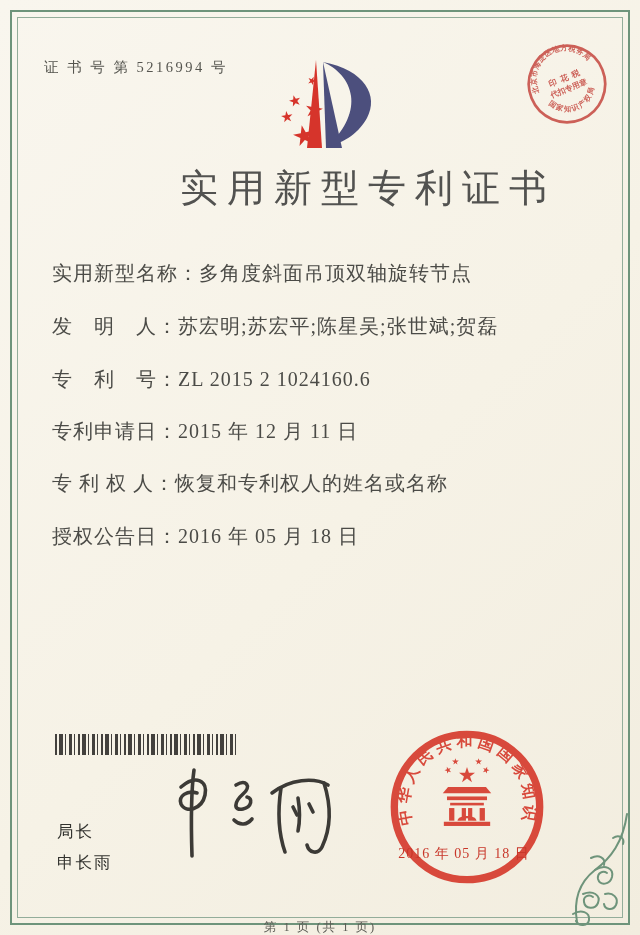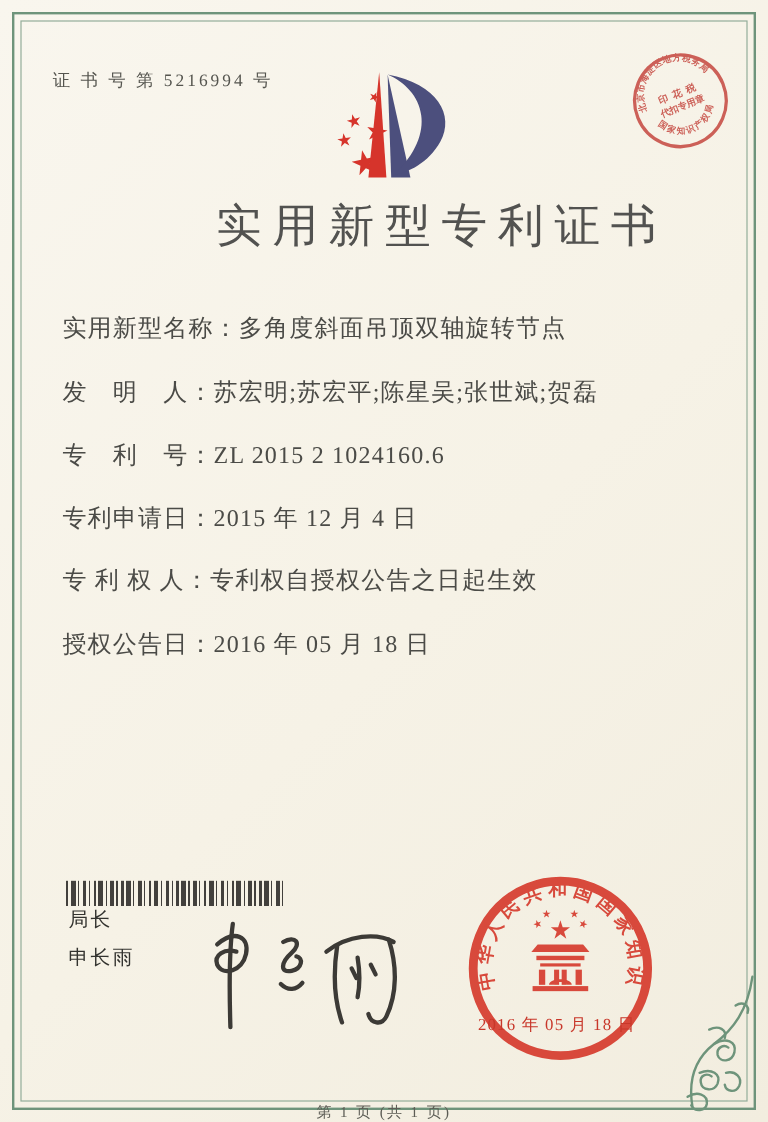--- a/index.html
+++ b/index.html
@@ -38,21 +38,21 @@
   .barcode { position:absolute; left:55px; top:734px; width:182px; height:21px;
     background:repeating-linear-gradient(90deg,
       #23211f 0 2px, transparent 2px 4px,
       #23211f 4px 8px, transparent 8px 10px,
       #23211f 10px 11px, transparent 11px 14px,
       #23211f 14px 17px, transparent 17px 19px,
       #23211f 19px 20px, transparent 20px 23px);
     opacity:.85;
   }
 
-  .signer { position:absolute; left:57px; top:752px; font-family:"Liberation Sans","DejaVu Sans",sans-serif;
+  .signer { position:absolute; left:57px; top:816px; font-family:"Liberation Sans","DejaVu Sans",sans-serif;
             font-size:16.5px; line-height:31px; color:#33332f; letter-spacing:2px; }
 
   .signature { position:absolute; left:148px; top:760px; width:215px; height:108px; }
 
   .seal { position:absolute; left:388px; top:728px; width:158px; height:158px; opacity:.92; }
   .seal-date { position:absolute; left:386px; top:845px; width:156px; text-align:center;
                color:#c8372a; font-size:14px; letter-spacing:1px; z-index:3; }
 
   .footer { position:absolute; left:0; top:888px; width:100%; text-align:center;
             font-size:12.5px; letter-spacing:2px; color:#5c5c55;margin-top:31px; }
@@ -108,24 +108,24 @@
     <div class="field-row row-0">
       <span class="lbl">实用新型名称：</span><span class="val">多角度斜面吊顶双轴旋转节点</span>
     </div>
     <div class="field-row row-1">
       <span class="lbl">发　明　人：</span><span class="val">苏宏明;苏宏平;陈星吴;张世斌;贺磊</span>
     </div>
     <div class="field-row row-2">
       <span class="lbl">专　利　号：</span><span class="val">ZL 2015 2 1024160.6</span>
     </div>
     <div class="field-row row-3">
-      <span class="lbl">专利申请日：</span><span class="val">2015 年 12 月 4 日</span>
+      <span class="lbl">专利申请日：</span><span class="val">2015 年 12 月 11 日</span>
     </div>
     <div class="field-row row-4">
-      <span class="lbl">专 利 权 人：</span><span class="val">专利权自授权公告之日起生效</span>
+      <span class="lbl">专 利 权 人：</span><span class="val">恢复和专利权人的姓名或名称</span>
     </div>
     <div class="field-row row-5">
       <span class="lbl">授权公告日：</span><span class="val">2016 年 05 月 18 日</span>
     </div>
   </div>
 
   <div class="paragraphs">
   </div>
 
   <div class="barcode"></div>

